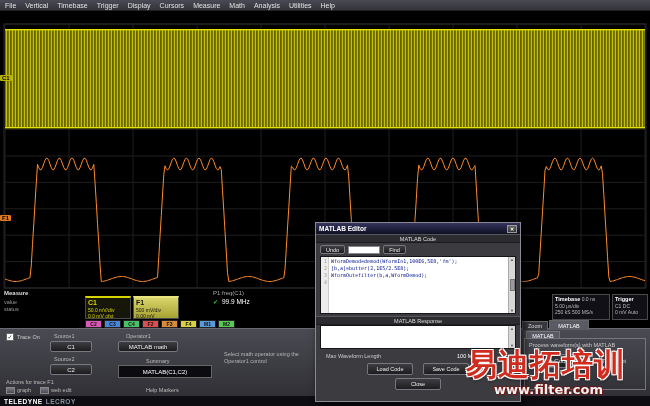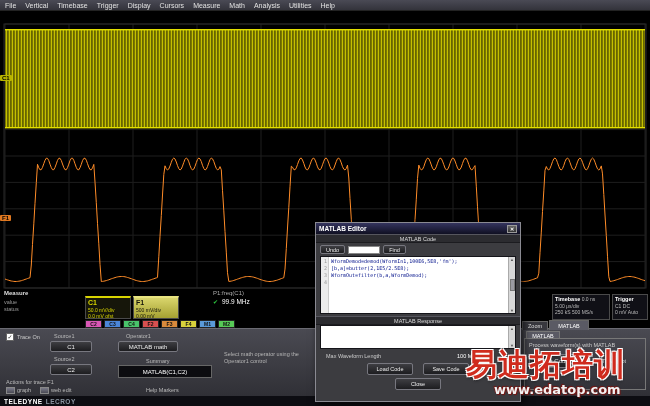--- a/index.html
+++ b/index.html
@@ -284,13 +284,13 @@
     <div class="btn dlg-btn">Close</div>
   </div>
 </div>
 
 <div class="bottombar">
   <span class="brand-teledyne">TELEDYNE</span>
   <span class="brand-lecroy">LECROY</span>
 </div>
 
 <div class="wm-cn">易迪拓培训</div>
-<div class="wm-url">www.edatop.com</div>
+<div class="wm-url">www.filter.com</div>
 
 </body></html>

